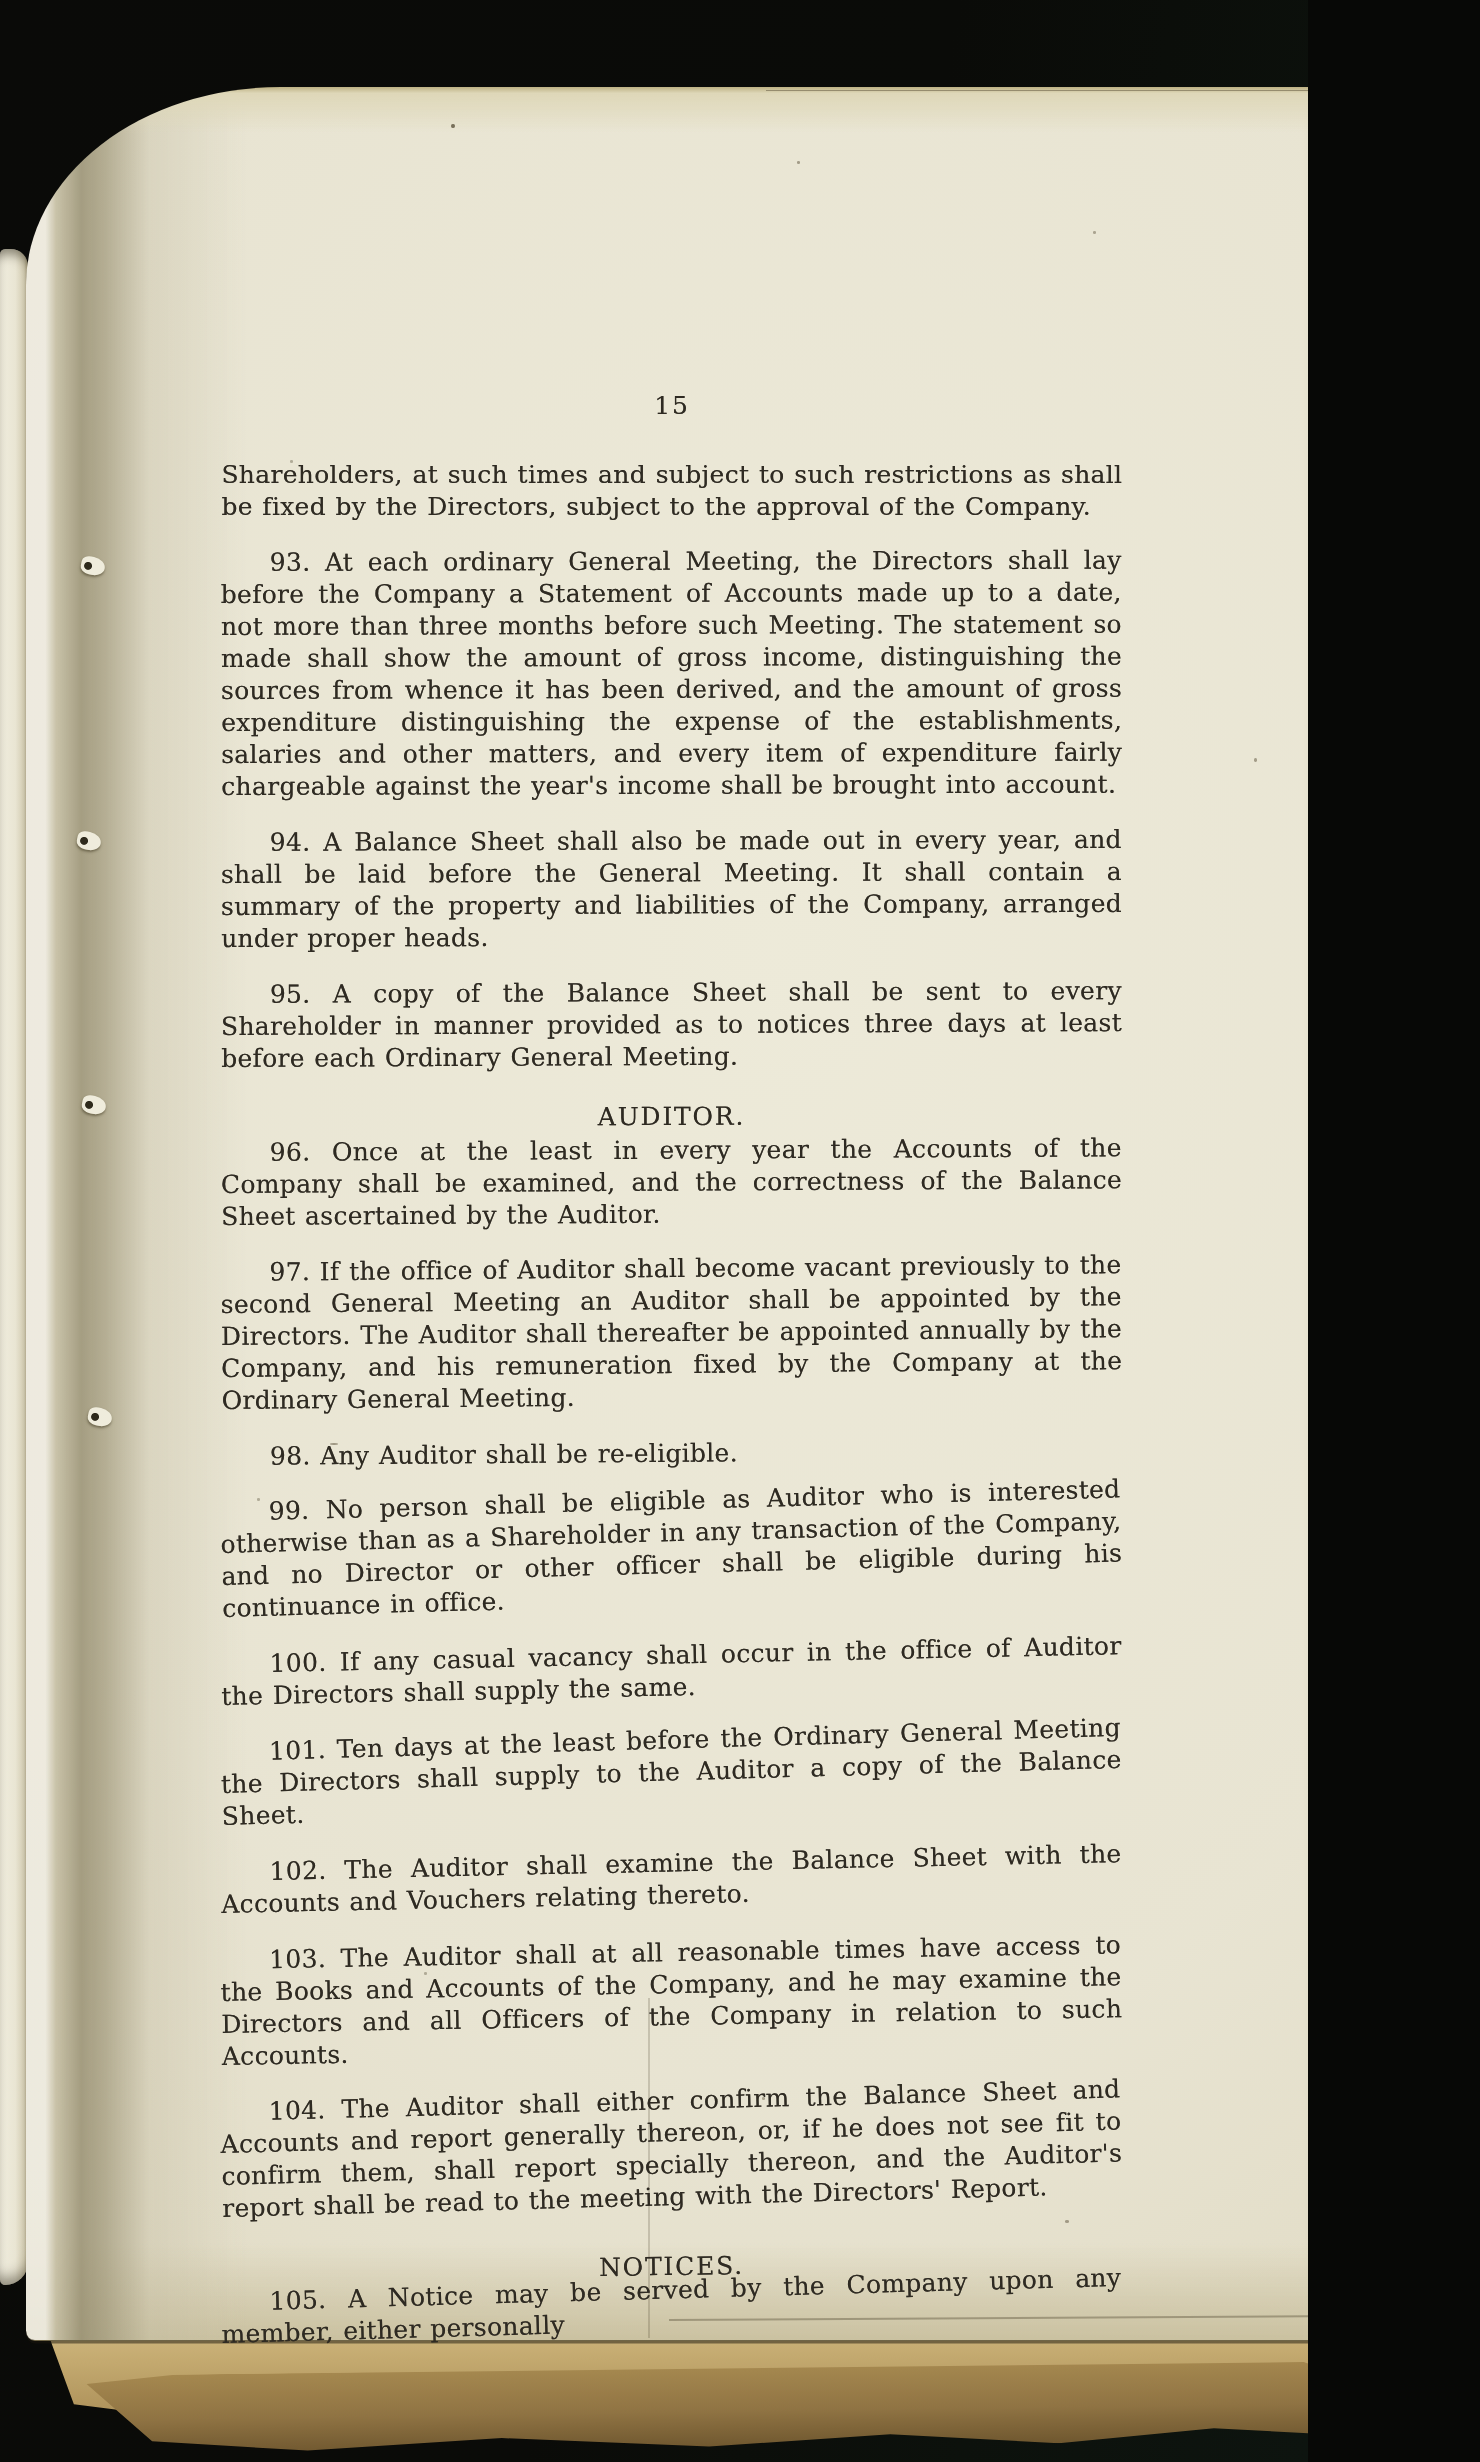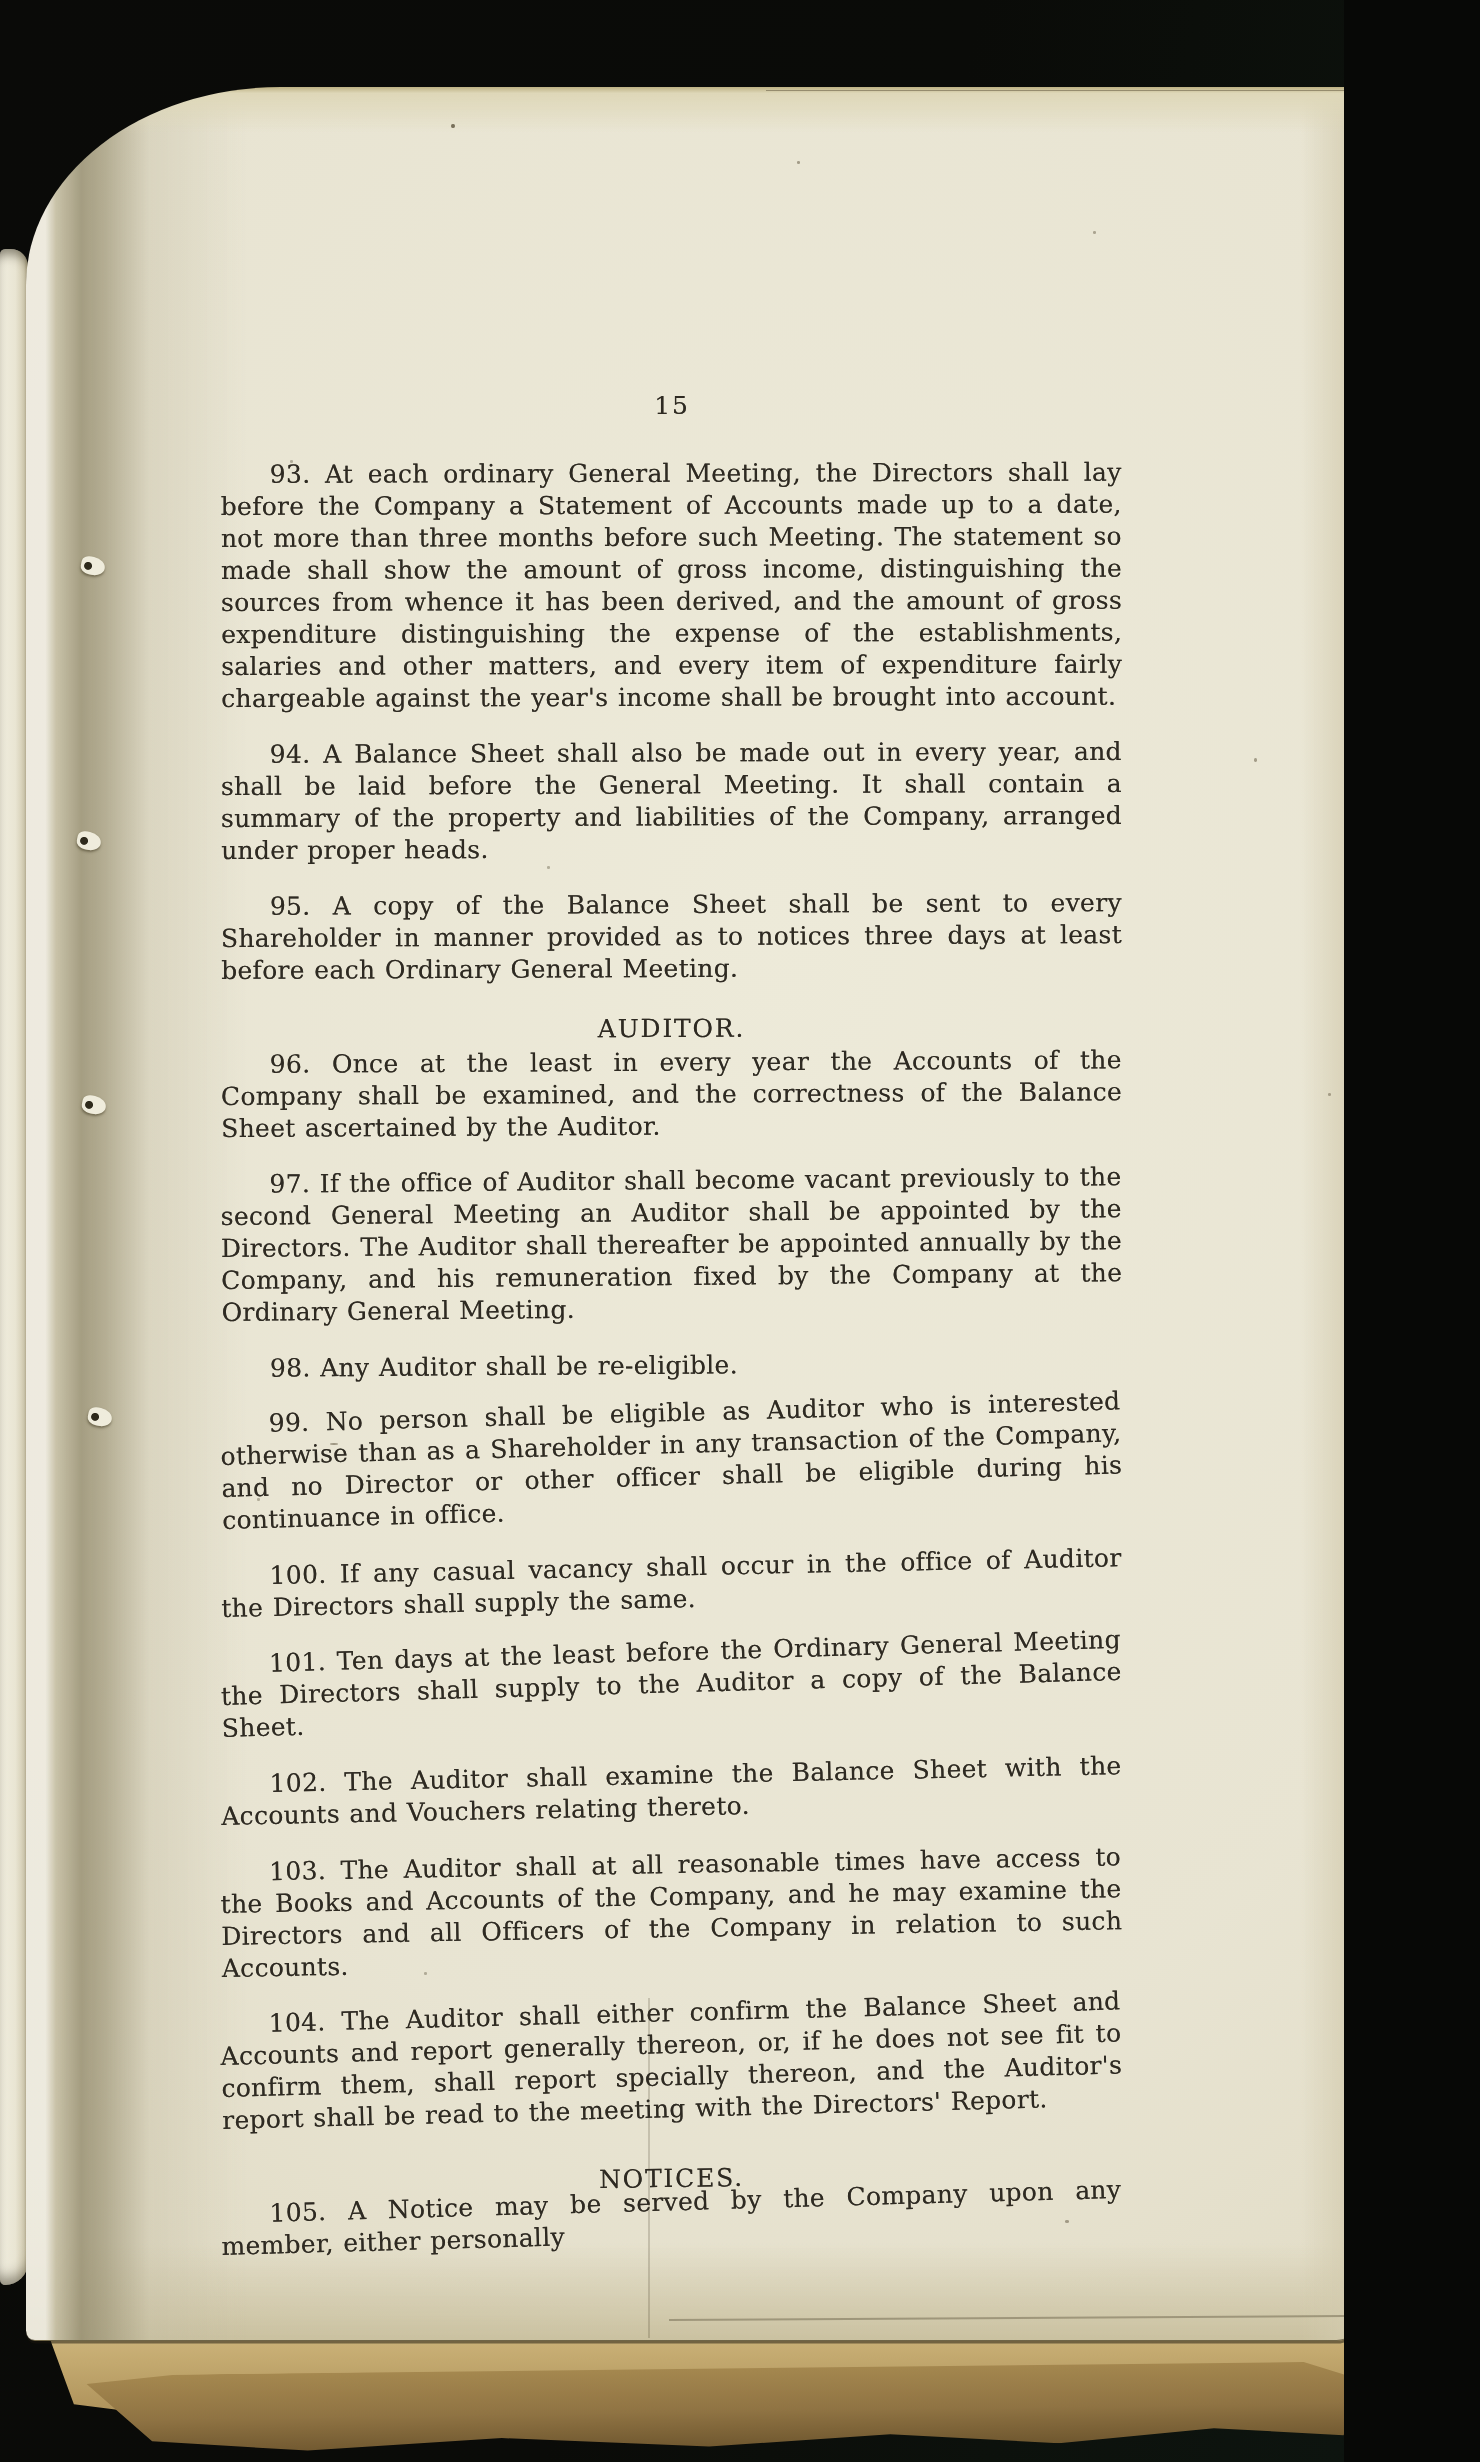--- a/index.html
+++ b/index.html
@@ -1,20 +1,19 @@
 <!DOCTYPE html>
 <html style="font-size:14px"><head>
 <meta charset="utf-8">
 <style>
   html,body{margin:0;padding:0;background:#070806;}
   .scene{
     position:relative;width:1308px;height:2462px;overflow:hidden;
     background:linear-gradient(100deg,#0a0a08 0%,#0a0b08 55%,#0c110c 80%,#0d140f 100%);
     font-family:"DejaVu Serif","Liberation Serif",serif;
-    padding-left:36px;
   }
   
   .stack-right{
     position:absolute;left:1362px;top:72px;width:106px;height:2380px;
     border-top-right-radius:26.4px 19.4px;border-bottom-right-radius:16px;
     background:
       repeating-linear-gradient(180deg,rgba(60,48,26,0.12) 0 6.2px,rgba(0,0,0,0) 6.2px 16.7px),
       linear-gradient(90deg,#4a3d24 0 5.3px,#8b7345 5.3px 13.2px,#a2884f 13.2px 35px,#957c48 35px 47px,#6b5835 47px 55px,#a88e57 55px 77px,#8a7243 77px 87px,#5d4c2e 87px 93px,#2b2314 93px 106px);
     box-shadow:inset 0 23px 26.4px -10.6px rgba(20,16,8,0.85), inset 0 -26.4px 30px -14px rgba(20,16,8,0.7);
   }
@@ -113,20 +112,21 @@
 
     <span class="crease" style="left:622px;top:1911px;width:1.8px;height:340px;opacity:.35;"></span>
 
     <span class="crease" style="left:643px;top:2230px;width:689px;height:1.8px;transform:rotate(-0.35deg);opacity:.6;"></span>
 
     <span class="crease" style="left:740px;top:2.6px;width:595px;height:1.8px;opacity:.7;"></span>
 
     <div class="content">
       <div class="page-num">15</div>
 
+      <p class="para cont" style="--tilt:0deg;">Shareholders, at such times and subject to such restrictions as shall be fixed by the Directors, subject to the approval of the Company.</p>
       <p class="para" style="--tilt:-0.15deg;">93. At each ordinary General Meeting, the Directors shall lay before the Company a Statement of Accounts made up to a date, not more than three months before such Meeting. The statement so made shall show the amount of gross income, distinguishing the sources from whence it has been derived, and the amount of gross expenditure distinguishing the expense of the establishments, salaries and other matters, and every item of expenditure fairly chargeable against the year's income shall be brought into account.</p>
       <p class="para" style="--tilt:-0.2deg;">94. A Balance Sheet shall also be made out in every year, and shall be laid before the General Meeting. It shall contain a summary of the property and liabilities of the Company, arranged under proper heads.</p>
       <p class="para" style="--tilt:-0.25deg;">95. A copy of the Balance Sheet shall be sent to every Shareholder in manner provided as to notices three days at least before each Ordinary General Meeting.</p>
       <p class="heading" style="--tilt:-0.2deg;">AUDITOR.</p>
       <p class="para after-heading" style="--tilt:-0.3deg;">96. Once at the least in every year the Accounts of the Company shall be examined, and the correctness of the Balance Sheet ascertained by the Auditor.</p>
       <p class="para" style="--tilt:-0.5deg;">97. If the office of Auditor shall become vacant previously to the second General Meeting an Auditor shall be appointed by the Directors. The Auditor shall thereafter be appointed annually by the Company, and his remuneration fixed by the Company at the Ordinary General Meeting.</p>
       <p class="para" style="--tilt:-0.4deg;">98. Any Auditor shall be re-eligible.</p>
       <p class="para" style="--tilt:-1.5deg;">99. No person shall be eligible as Auditor who is interested otherwise than as a Shareholder in any transaction of the Company, and no Director or other officer shall be eligible during his continuance in office.</p>
       <p class="para" style="--tilt:-1.2deg;">100. If any casual vacancy shall occur in the office of Auditor the Directors shall supply the same.</p>
       <p class="para" style="--tilt:-1.6deg;">101. Ten days at the least before the Ordinary General Meeting the Directors shall supply to the Auditor a copy of the Balance Sheet.</p>

